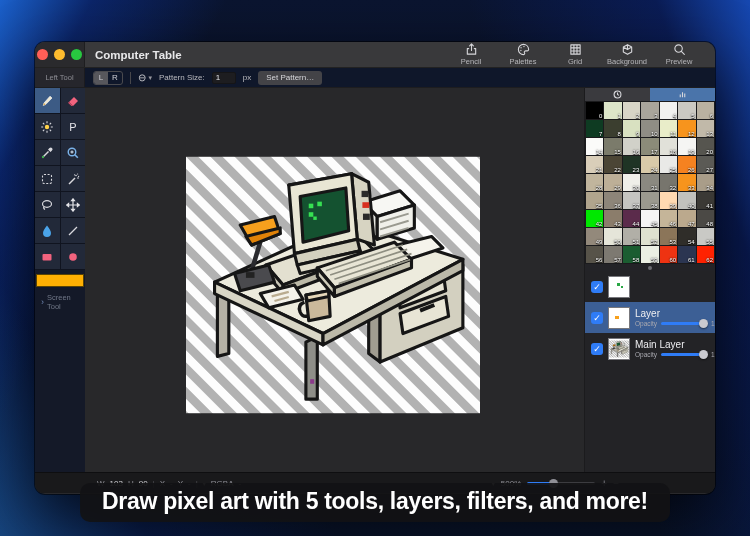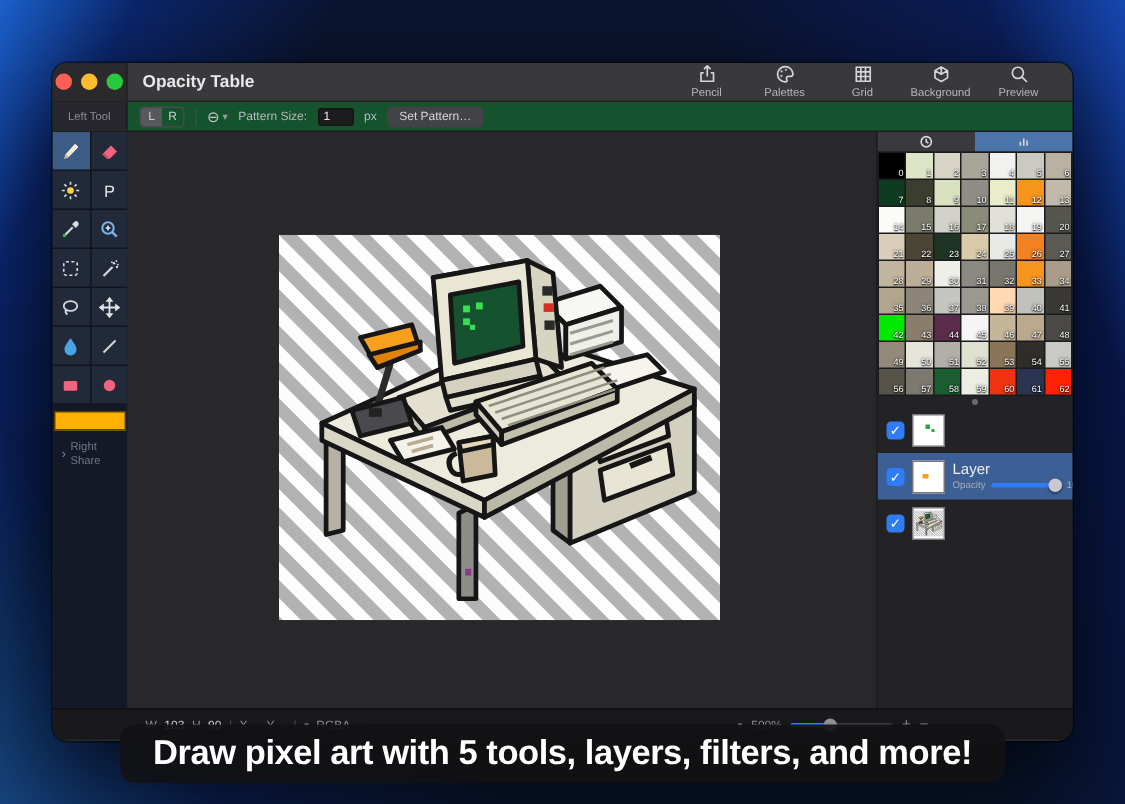--- a/index.html
+++ b/index.html
@@ -20,21 +20,21 @@
   .titlebar { height:26px; display:flex; align-items:stretch; background:#39393b; border-bottom:1px solid #222; }
   .titlebar-left { width:50px; background:#2a2a2d; border-right:1px solid #1e1e20; display:flex; align-items:center; justify-content:center; gap:6px; }
   .tl { width:11px; height:11px; border-radius:50%; }
   .tl.red{ background:#ff5f57; } .tl.yellow{ background:#febc2e; } .tl.green{ background:#28c840; }
   .title { flex:0 0 auto; color:#e8e8ea; font-size:11.5px; font-weight:bold; display:flex; align-items:center; padding-left:10px; }
   .titlebar-actions { margin-left:auto; display:flex; align-items:center; gap:4px; padding-right:12px; }
   .tb-action { width:48px; display:flex; flex-direction:column; align-items:center; gap:1px; color:#c2c2c6; cursor:default; }
   .tb-action svg { width:13px; height:13px; stroke:#c2c2c6; fill:none; stroke-width:1.3; }
   .tb-action .lbl { font-size:7.5px; color:#b6b6ba; }
 
-  .subtoolbar { height:20px; display:flex; align-items:stretch; background:#14532d; border-bottom:1px solid #1d1d1f; }
+  .subtoolbar { height:20px; display:flex; align-items:stretch; background:#0f172a; border-bottom:1px solid #1d1d1f; }
   .subtoolbar-left { width:50px; background:#26262c; border-right:1px solid #1b1b1f; display:flex; align-items:center; justify-content:center; }
   .subtoolbar-left span { font-size:7.5px; color:#8d8d94; }
   .sub-items { display:flex; align-items:center; gap:7px; padding-left:8px; font-size:8px; color:#b9b9be; }
   .seg { display:flex; border:1px solid #4a4a4e; border-radius:3px; overflow:hidden; }
   .seg .seg-btn { width:14px; height:12px; font-size:8px; display:flex; align-items:center; justify-content:center; color:#cfcfd4; }
   .seg .seg-btn.sel { background:#57575c; }
   .vdiv { width:1px; height:12px; background:#47474b; }
   .shape-drop { display:flex; align-items:center; gap:2px; color:#c8c8cc; font-size:10px; }
   .shape-drop .caret { font-size:7px; color:#9a9aa0; }
   .px-input { width:24px; height:12px; background:#1d1d20; border:1px solid #151517; border-radius:2px;
@@ -182,21 +182,21 @@
 </svg>
 
 <div class="window">
 
   <div class="titlebar">
     <div class="titlebar-left">
       <span class="tl red"></span>
       <span class="tl yellow"></span>
       <span class="tl green"></span>
     </div>
-    <div class="title">Opacity Table</div>
+    <div class="title">Computer Table</div>
     <div class="titlebar-actions">
       <div class="tb-action">
         <svg viewBox="0 0 14 14">
             <path class="icon-line" d="M4 6 h-1.5 v6 h9 v-6 H10 M7 1 v7 M5 3 l2-2 2 2"></path>
           </svg>
         <span class="lbl">Pencil</span>
       </div>
       <div class="tb-action">
         <svg viewBox="0 0 14 14">
             <path class="icon-line" d="M7 1.5 a5.5 5.5 0 1 0 0 11 c1.5 0 1.5-1.2 1-2 c-.6-1 .2-2 1.5-2 h1.5 a1.5 1.5 0 0 0 1.5-1.7 A5.5 5.5 0 0 0 7 1.5 z"></path>
@@ -343,21 +343,21 @@
         </div>
         <div class="tool-cell">
           <svg viewBox="0 0 14 14">
               <circle cx="7" cy="7" r="3.8" fill="#f2637e"></circle>
             </svg>
         </div>
       </div>
       <div class="active-color" style="background: rgb(255, 176, 3);"></div>
       <div class="right-tool">
         <span class="chev">›</span>
-        <span class="lbl">Right Share</span>
+        <span class="lbl">Screen Tool</span>
       </div>
     </div>
 
     <div class="canvas-area">
       <svg class="artwork" viewBox="0 0 103 90">
         <use href="#art"></use>
       </svg>
     </div>
 
     <div class="right-panel">
@@ -594,20 +594,30 @@
     </div>
   </div>
 
   <div class="layer-row">
     <div class="checkbox">✓</div>
     <div class="thumb">
               <svg viewBox="0 0 103 90">
                 <use href="#art"></use>
               </svg>
             </div>
+    <div class="layer-info">
+      <div class="layer-name">Main Layer</div>
+      <div class="op-line">
+        <span class="op-label">Opacity</span>
+        <div class="slider">
+                  <i></i>
+                </div>
+        <span class="op-val">100%</span>
+      </div>
+    </div>
   </div>
 </div>
     </div>
   </div>
 
   <div class="statusbar">
     <div class="left">
       <span>W</span>
       <span class="val">103</span>
       <span>H</span>

